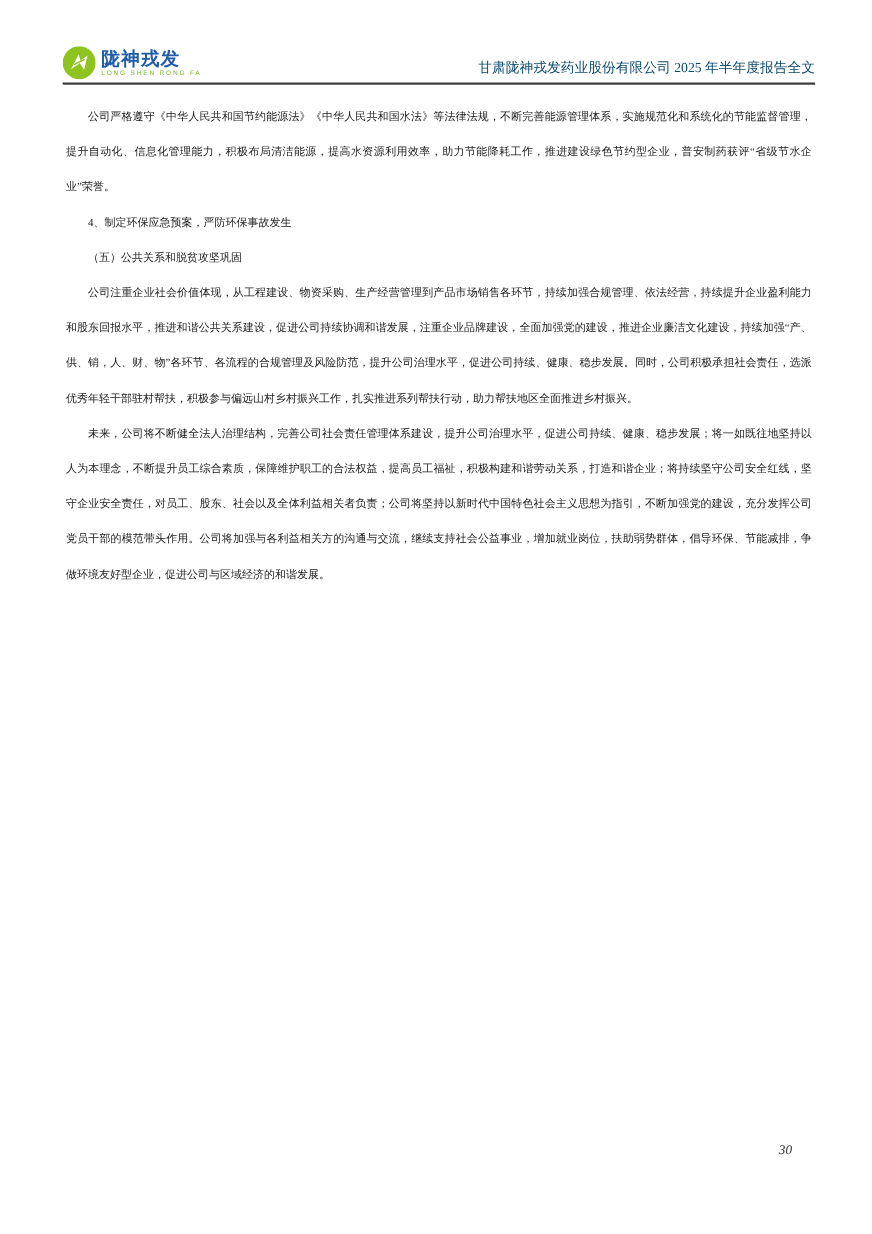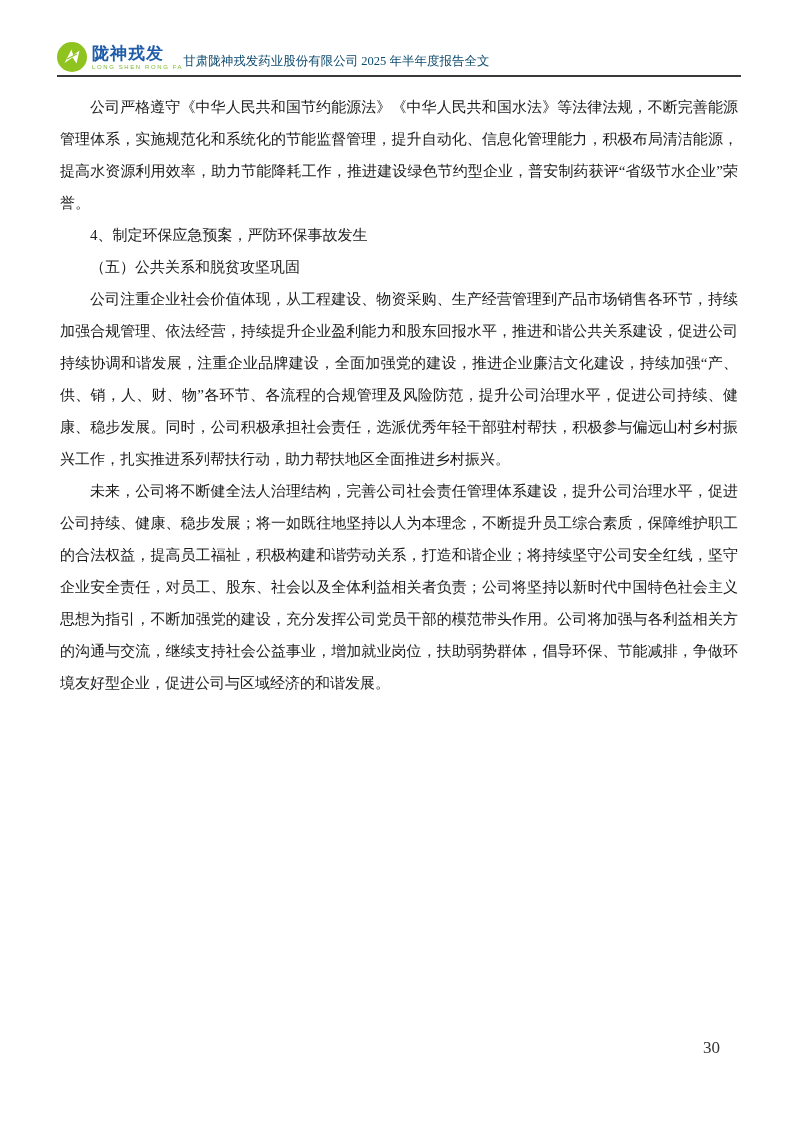--- a/index.html
+++ b/index.html
@@ -11,21 +11,21 @@
     font-family: "Liberation Serif", "DejaVu Serif", serif;
     color: #1a1a1a;
     overflow: hidden;
   }
   
   .header {
     position: absolute;
     top: 0; left: 57px; right: 52px;
     height: 77px;
     display: flex;
-    justify-content: flex-start;
+    justify-content: space-between;
     align-items: flex-end;
     border-bottom: 2px solid #3a3a3a;
     padding-bottom: 3px;
     box-sizing: border-box;
   }
   .logo { display: flex; align-items: center; gap: 5px; }
   .logo-icon { width: 30px; height: 30px; display: block; }
   .logo-text { display: flex; flex-direction: column; line-height: 1; }
   .brand-cn {
     font-family: "Liberation Sans", "DejaVu Sans", sans-serif;
@@ -45,33 +45,34 @@
   .header-title {
     font-size: 12.5px;
     color: #0c4a6e;
     padding-bottom: 2px;
     white-space: nowrap;
   }
   
   .doc-body {
     position: absolute;
     top: 91px; left: 60px; right: 55px;
-    font-size: 15px;
+    font-size: 10px;
     line-height: 32px;
     text-align: justify;
   }
   .doc-body p { margin: 0; text-indent: 2em; }
   .doc-body p.heading { font-weight: normal; }
   
   .page-number {
     position: absolute;
     top: 1038px;
     right: 73px;
-    font-size: 17px;
+    font-size: 12px;
     color: #333333;
+    font-style: italic;
   }
 </style>
 </head>
 <body>
 
 <div class="page">
 
   <header class="header">
     <div class="logo">
       <svg class="logo-icon" viewBox="0 0 30 30" xmlns="http://www.w3.org/2000/svg">

